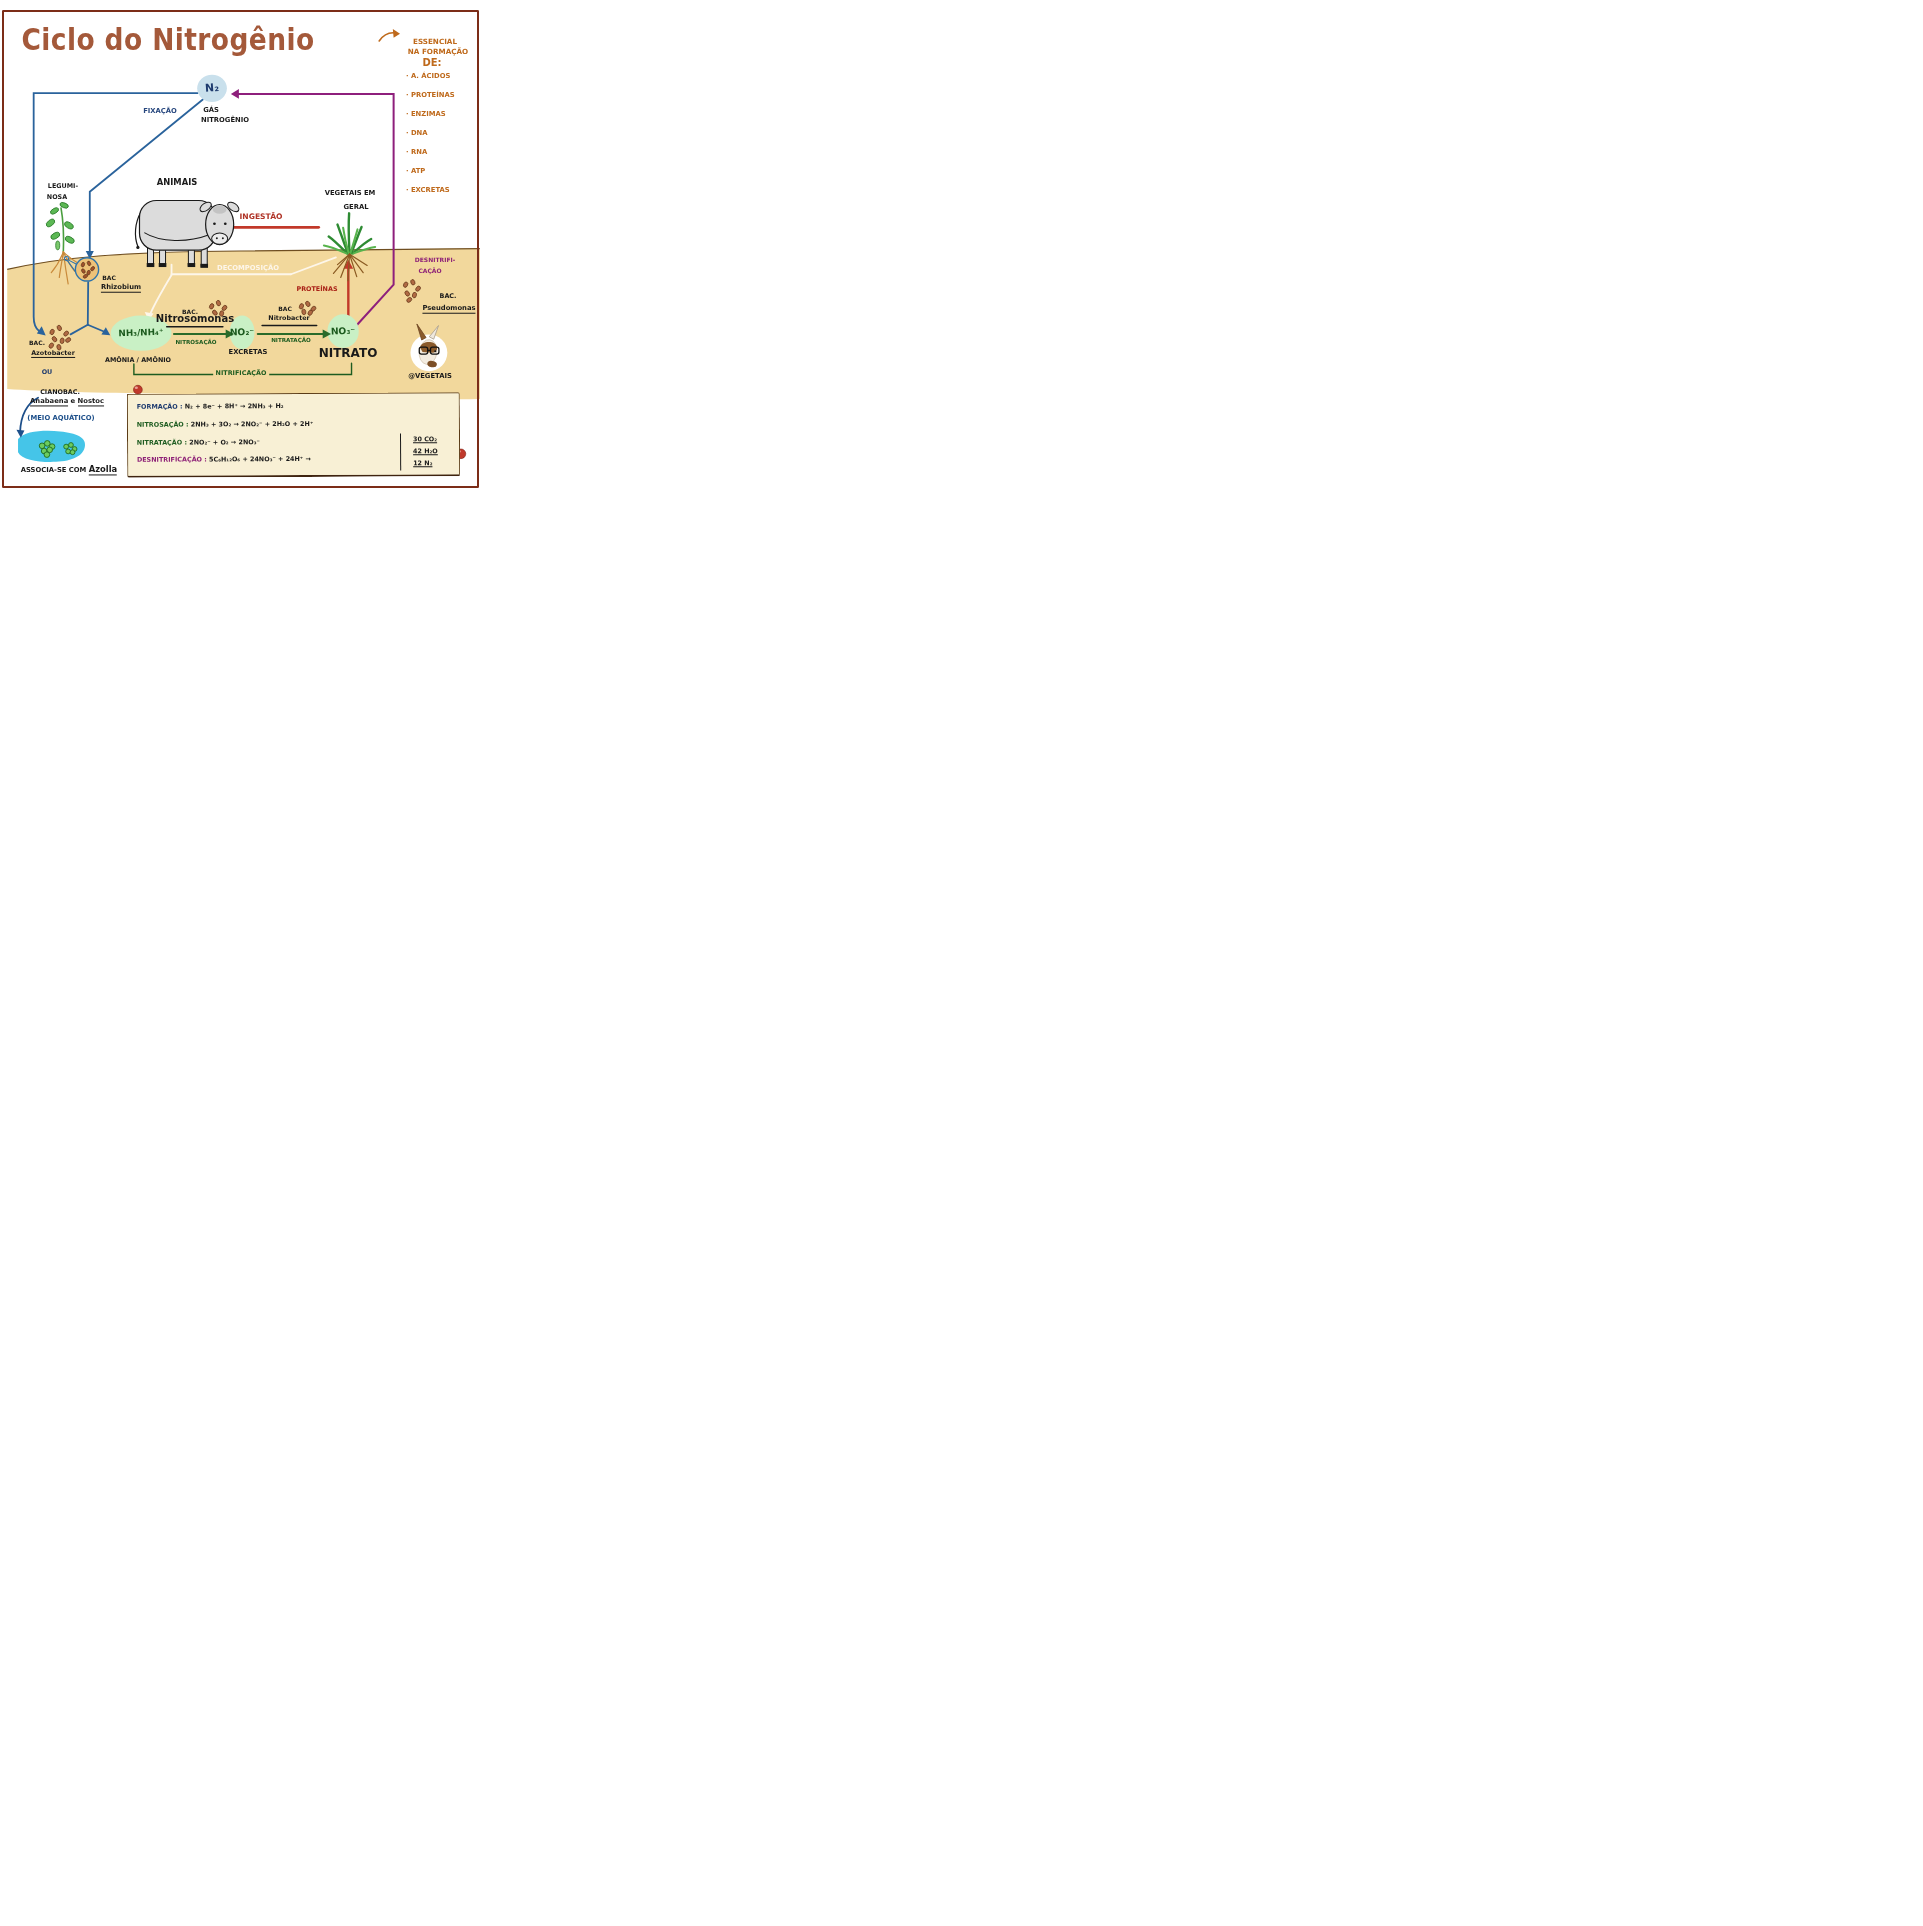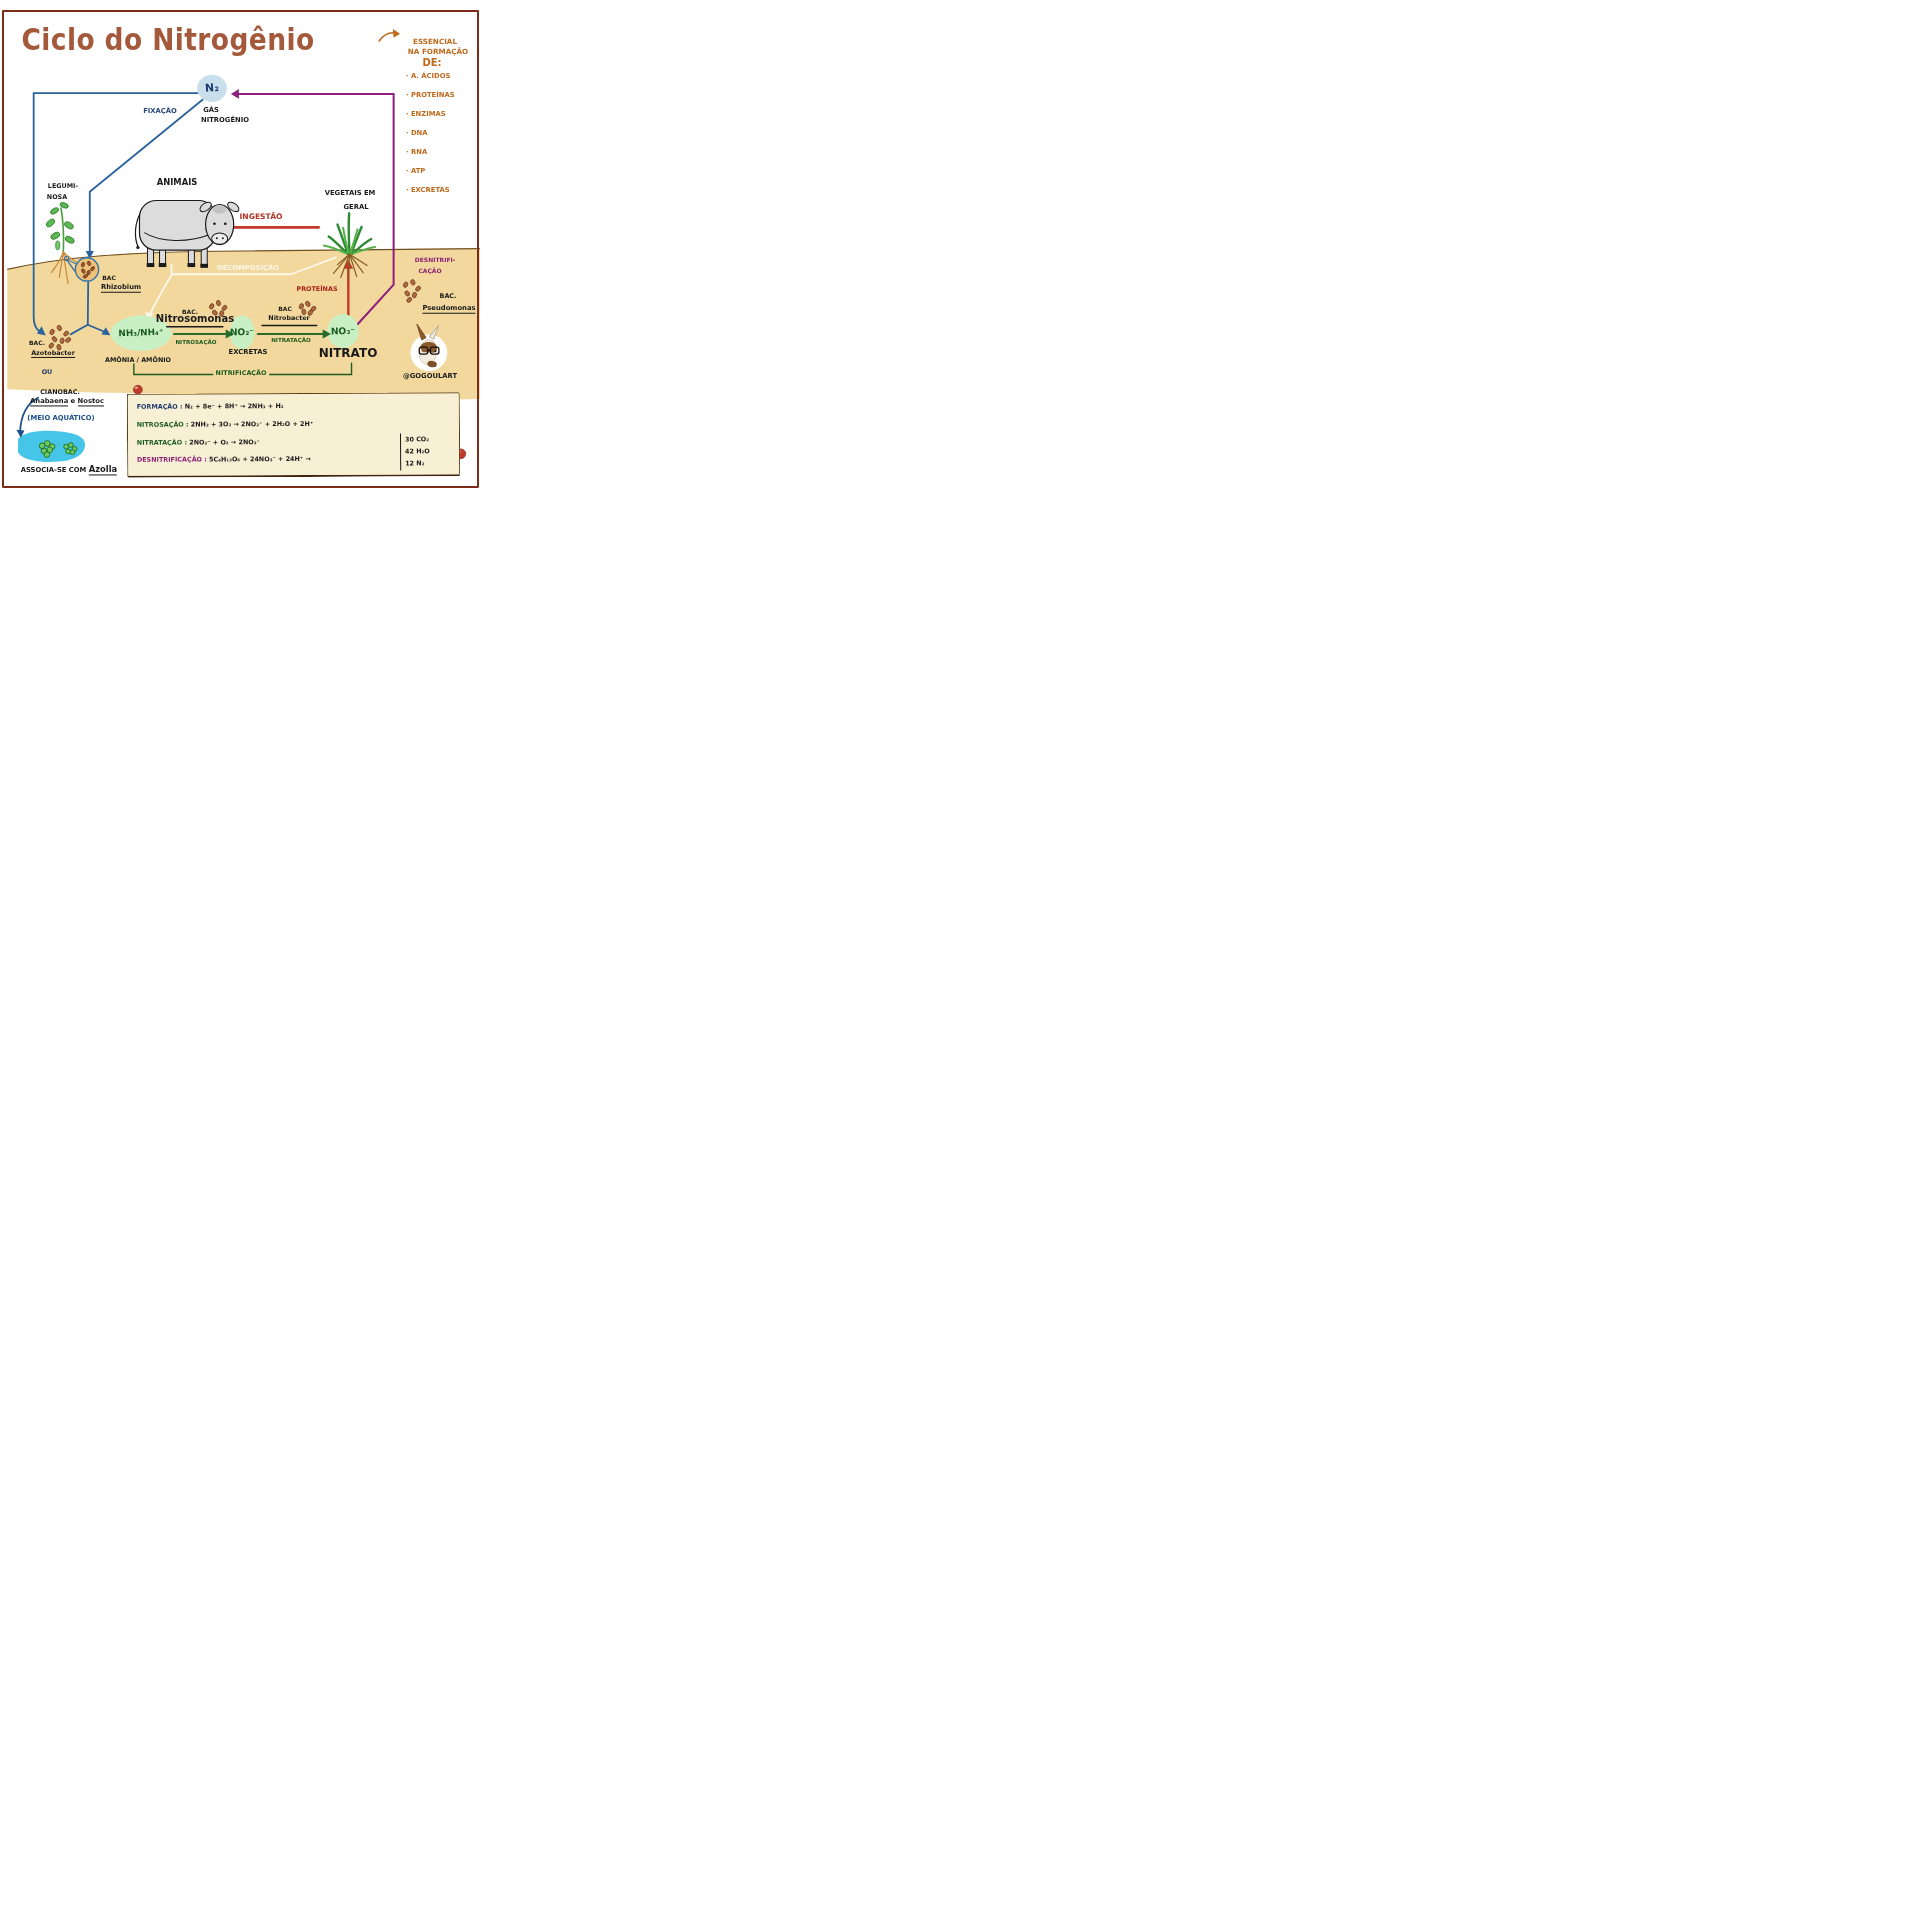--- a/index.html
+++ b/index.html
@@ -18,21 +18,21 @@
          transform:translate(-50%,-50%) scaleY(1.12);}
   .ess-item{position:absolute;left:406px;transform:translate(0,-50%);font-weight:700;
             font-size:6.8px;color:#bf6a1c;white-space:nowrap;}
   .ess-item::before{content:"· ";font-weight:900;}
   #eqbox{position:absolute;left:127px;top:385px;width:331px;height:81px;
          background:#f8f0d5;border:0.8px solid #5a3b16;border-bottom:2.8px solid #3f2410;
          border-radius:2px;transform:rotate(-0.3deg);}
   .eq-row{position:absolute;left:8.8px;white-space:nowrap;font-size:6.4px;font-weight:700;}
   .eq-f{color:#1a1a1a;font-weight:700;}
   #eq-products{position:absolute;left:272px;top:40px;height:37px;border-left:1.2px solid #1a1a1a;
-               padding-left:4px;font-size:6.4px;font-weight:700;color:#1a1a1a;line-height:12px;}
+               padding-left:12px;font-size:6.4px;font-weight:700;color:#1a1a1a;line-height:12px;text-decoration:underline;}
   .nitbg{background:#f2d89c;padding:0 2.4px;}
 </style>
 </head>
 <body>
 
 <div id="canvas">
 
 <svg id="art" width="481" height="482" viewBox="0 0 1200 1202">
 
   <g>
@@ -317,21 +317,21 @@
   <span class="u">Anabaena</span>
   <span>e</span>
   <span class="u">Nostoc</span>
 </div>
 <div class="lbl c-mblue" style="left:61px;top:411px;font-size:6.8px">(MEIO AQUÁTICO)</div>
 <div class="lbl" style="left:69px;top:462px;font-size:6.8px">
   <span>ASSOCIA-SE COM</span>
   <span class="u" style="font-size:8.4px">Azolla</span>
 </div>
 
-<div class="lbl" style="left:430px;top:369px;font-size:6.8px">@GOGOULART</div>
+<div class="lbl" style="left:430px;top:369px;font-size:6.8px">@VEGETAIS</div>
 
 <div id="eqbox">
   <div class="eq-row" style="top:8px">
     <span class="c-dblue">FORMAÇÃO :</span>
     <span class="eq-f">N₂ + 8e⁻ + 8H⁺ → 2NH₃ + H₂</span>
   </div>
   <div class="eq-row" style="top:26px">
     <span class="c-green">NITROSAÇÃO :</span>
     <span class="eq-f">2NH₃ + 3O₂ → 2NO₂⁻ + 2H₂O + 2H⁺</span>
   </div>

